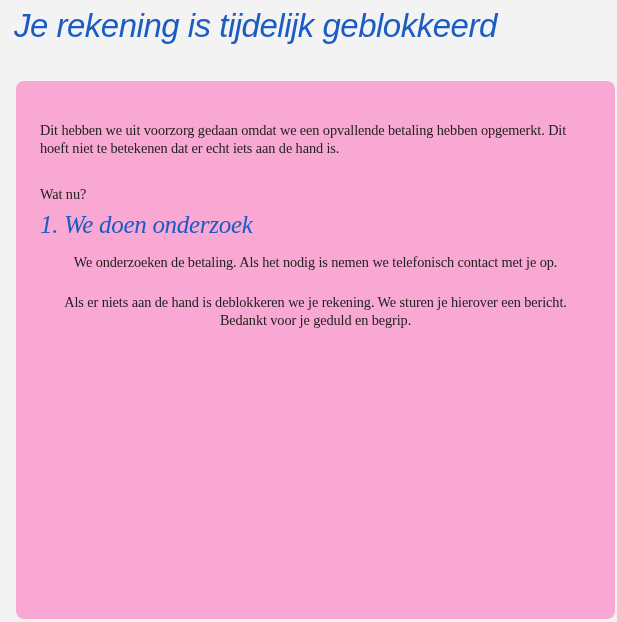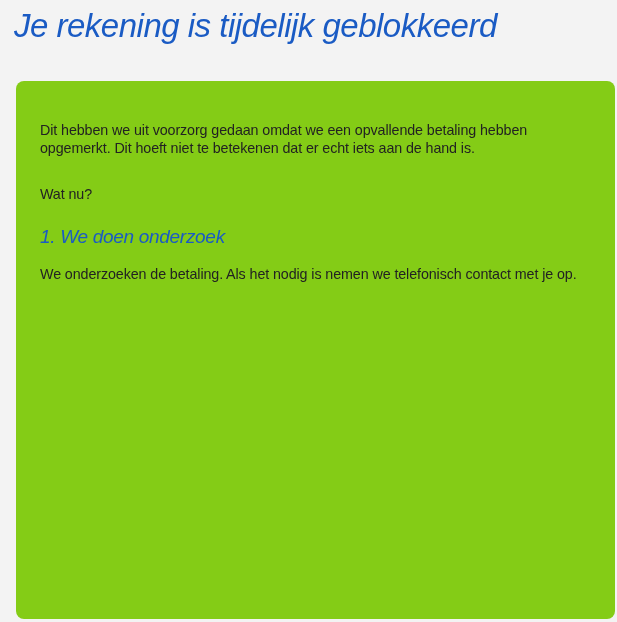--- a/index.html
+++ b/index.html
@@ -12,47 +12,48 @@
   }
   .page-title {
     position: absolute; left: 14px; top: 4px; margin: 0;
     font-size: 33px; font-weight: normal; font-style: italic;
     color: #1a5bc4; letter-spacing: -0.5px; line-height: 44px;
     white-space: nowrap;
   }
   .card {
     position: absolute; left: 16px; top: 81px;
     width: 599px; height: 538px;
-    background: #84cc16; border-radius: 8px;
-    box-sizing: border-box; padding: 40px 24px 0 24px;
+    background: #f9a8d4; border-radius: 8px;
+    box-sizing: border-box; padding: 40px 24px 0 24px; font-family: Liberation Serif, serif;
   }
   .para {
     margin: 0; font-size: 14.3px; line-height: 18px; color: #222;
     letter-spacing: -0.1px;
   }
   .intro { margin-bottom: 28px; }
-  .question { margin-bottom: 20px; }
+  .question { margin-bottom: 8px; }
   .step-heading {
-    margin: 0 0 14px 0; font-size: 19px; font-weight: normal; font-style: italic;
+    margin: 0 0 14px 0; font-size: 25px; font-weight: normal; font-style: italic;
     color: #1a5bc4; line-height: 28px; letter-spacing: -0.3px; white-space: nowrap;
   }
-  .step-body { margin-bottom: 22px; }
+  .step-body { margin-bottom: 22px; text-align: center; }
 </style>
 </head>
 <body>
 
 <h1 class="page-title">Je rekening is tijdelijk geblokkeerd</h1>
 
 <div class="card">
   <p class="para intro">Dit hebben we uit voorzorg gedaan omdat we een opvallende betaling hebben opgemerkt. Dit hoeft niet te betekenen dat er echt iets aan de hand is.</p>
   <p class="para question">Wat nu?</p>
 
   <section>
     <h2 class="step-heading">1. We doen onderzoek</h2>
     <p class="para step-body">We onderzoeken de betaling. Als het nodig is nemen we telefonisch contact met je op.</p>
   </section>
 
   <section>
   </section>
 
   <section>
+    <p class="para step-body">Als er niets aan de hand is deblokkeren we je rekening. We sturen je hierover een bericht. Bedankt voor je geduld en begrip.</p>
   </section>
 </div>
 
 </body></html>

